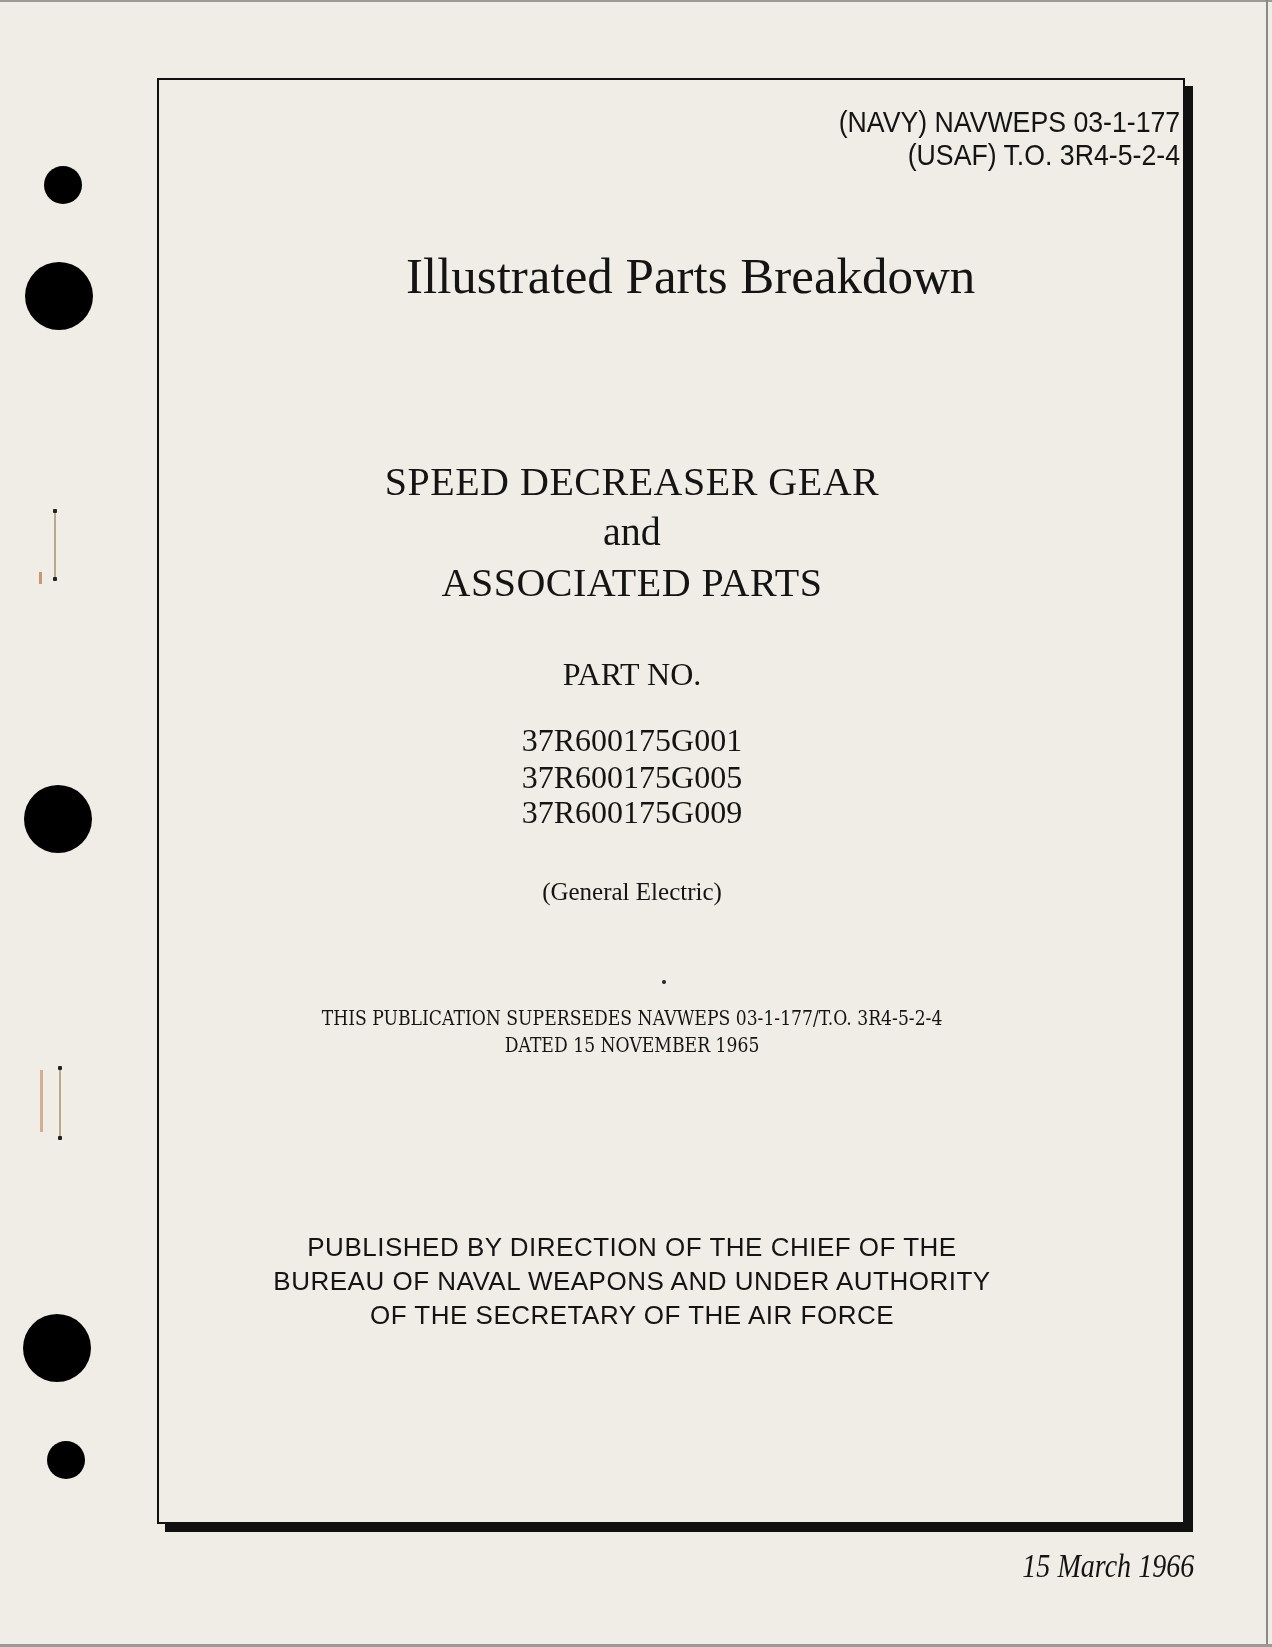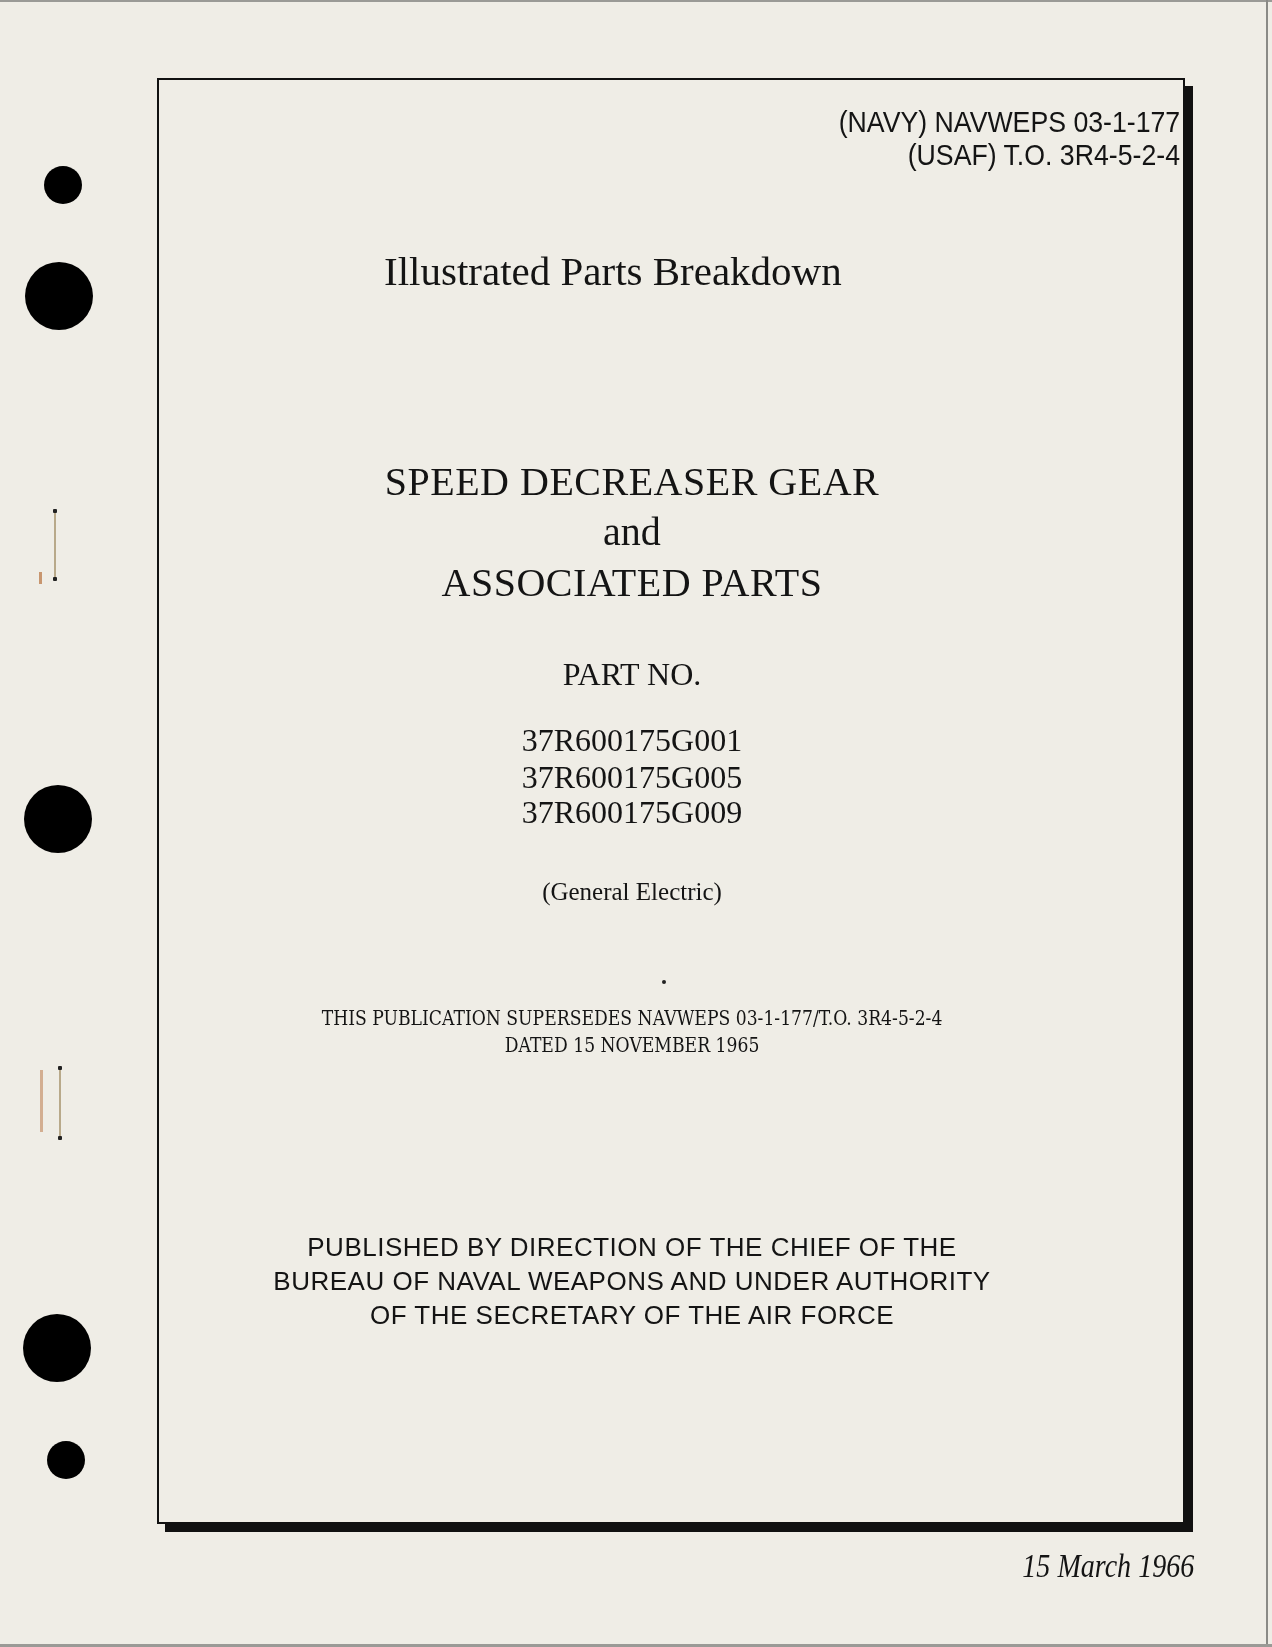--- a/index.html
+++ b/index.html
@@ -27,21 +27,21 @@
   .rust { position: absolute; width: 3px; background: #b8703c; opacity: .7; }
 
   .txt { position: absolute; white-space: nowrap; }
   .center { left: 0; width: 1272px; text-align: center; }
 
   .doc-id {
     right: 92px; text-align: right;
     font-family: "Liberation Sans", sans-serif;
     font-size: 29px; letter-spacing: 0px; transform: scaleX(0.92); transform-origin: right;
   }
-  .ipb-title { font-size: 41px; top: 247px; left: 384px; width: 548px; }
+  .ipb-title { font-size: 51px; top: 247px; left: 406px; width: 548px; }
   .main-title { font-size: 40px; letter-spacing: 0.5px; }
   .and-line { font-size: 40px; }
   .part-head { font-size: 32px; }
   .part-num { font-size: 32px; }
   .maker { font-size: 25px; }
   .supersede {
     font-family: "DejaVu Serif", serif; font-size: 20px;
     transform: scaleX(0.86); transform-origin: center;
   }
   .authority {

